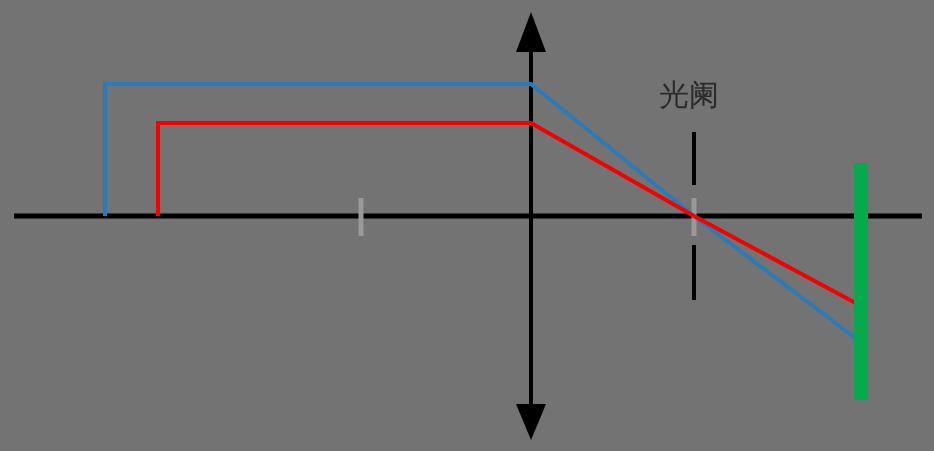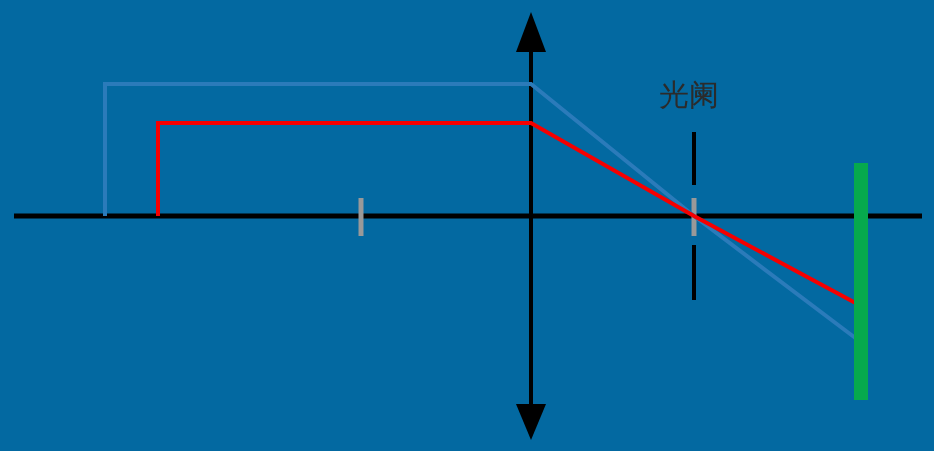--- a/index.html
+++ b/index.html
@@ -8,21 +8,21 @@
     padding: 0;
     background: #ffffff;
   }
   body {
     font-family: "Liberation Sans", "DejaVu Sans", sans-serif;
   }
   #diagram-root {
     position: relative;
     width: 934px;
     height: 451px;
-    background: #0369a1;
+    background: #737373;
     overflow: hidden;
   }
   #diagram-svg {
     position: absolute;
     left: 0;
     top: 0;
     width: 934px;
     height: 451px;
     display: block;
   }

